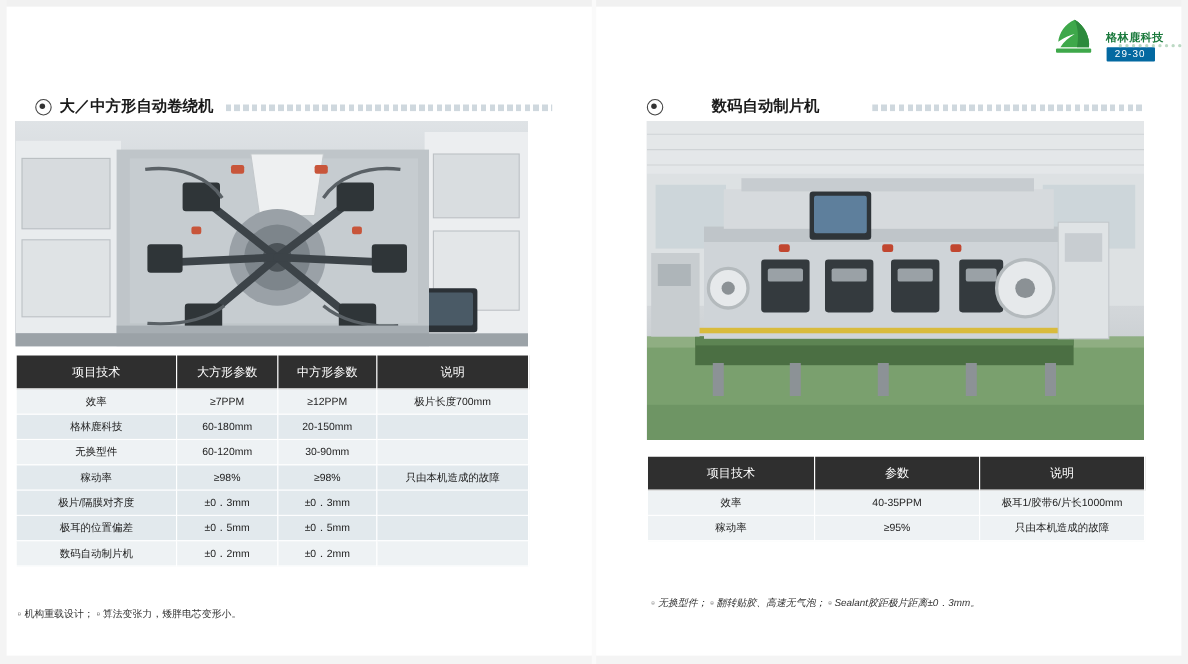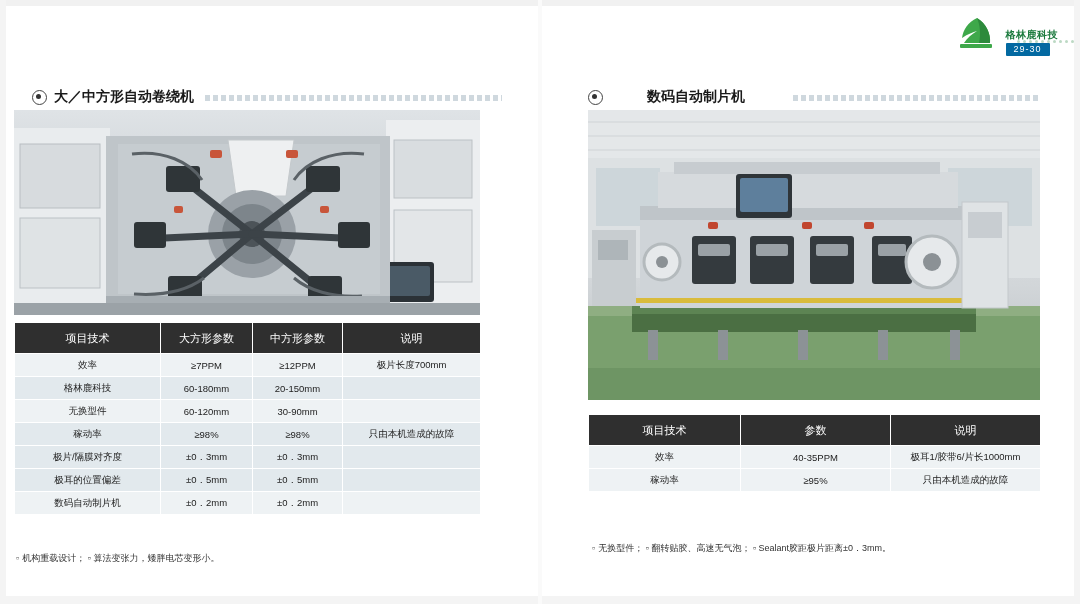--- a/index.html
+++ b/index.html
@@ -473,17 +473,17 @@
         <td>极耳1/胶带6/片长1000mm</td>
       </tr>
       <tr>
         <td>稼动率</td>
         <td>≥95%</td>
         <td>只由本机造成的故障</td>
       </tr>
     </tbody>
   </table>
 
-  <div class="note" style="left:592px; top:542px;">
+  <div class="note" style="left:592px; top:542px;font-style:italic;">
     <span class="dot">▫</span><span>无换型件； ▫ 翻转贴胶、高速无气泡； ▫ Sealant胶距极片距离±0．3mm。</span>
   </div>
 
 </div>
 
 </body></html>

